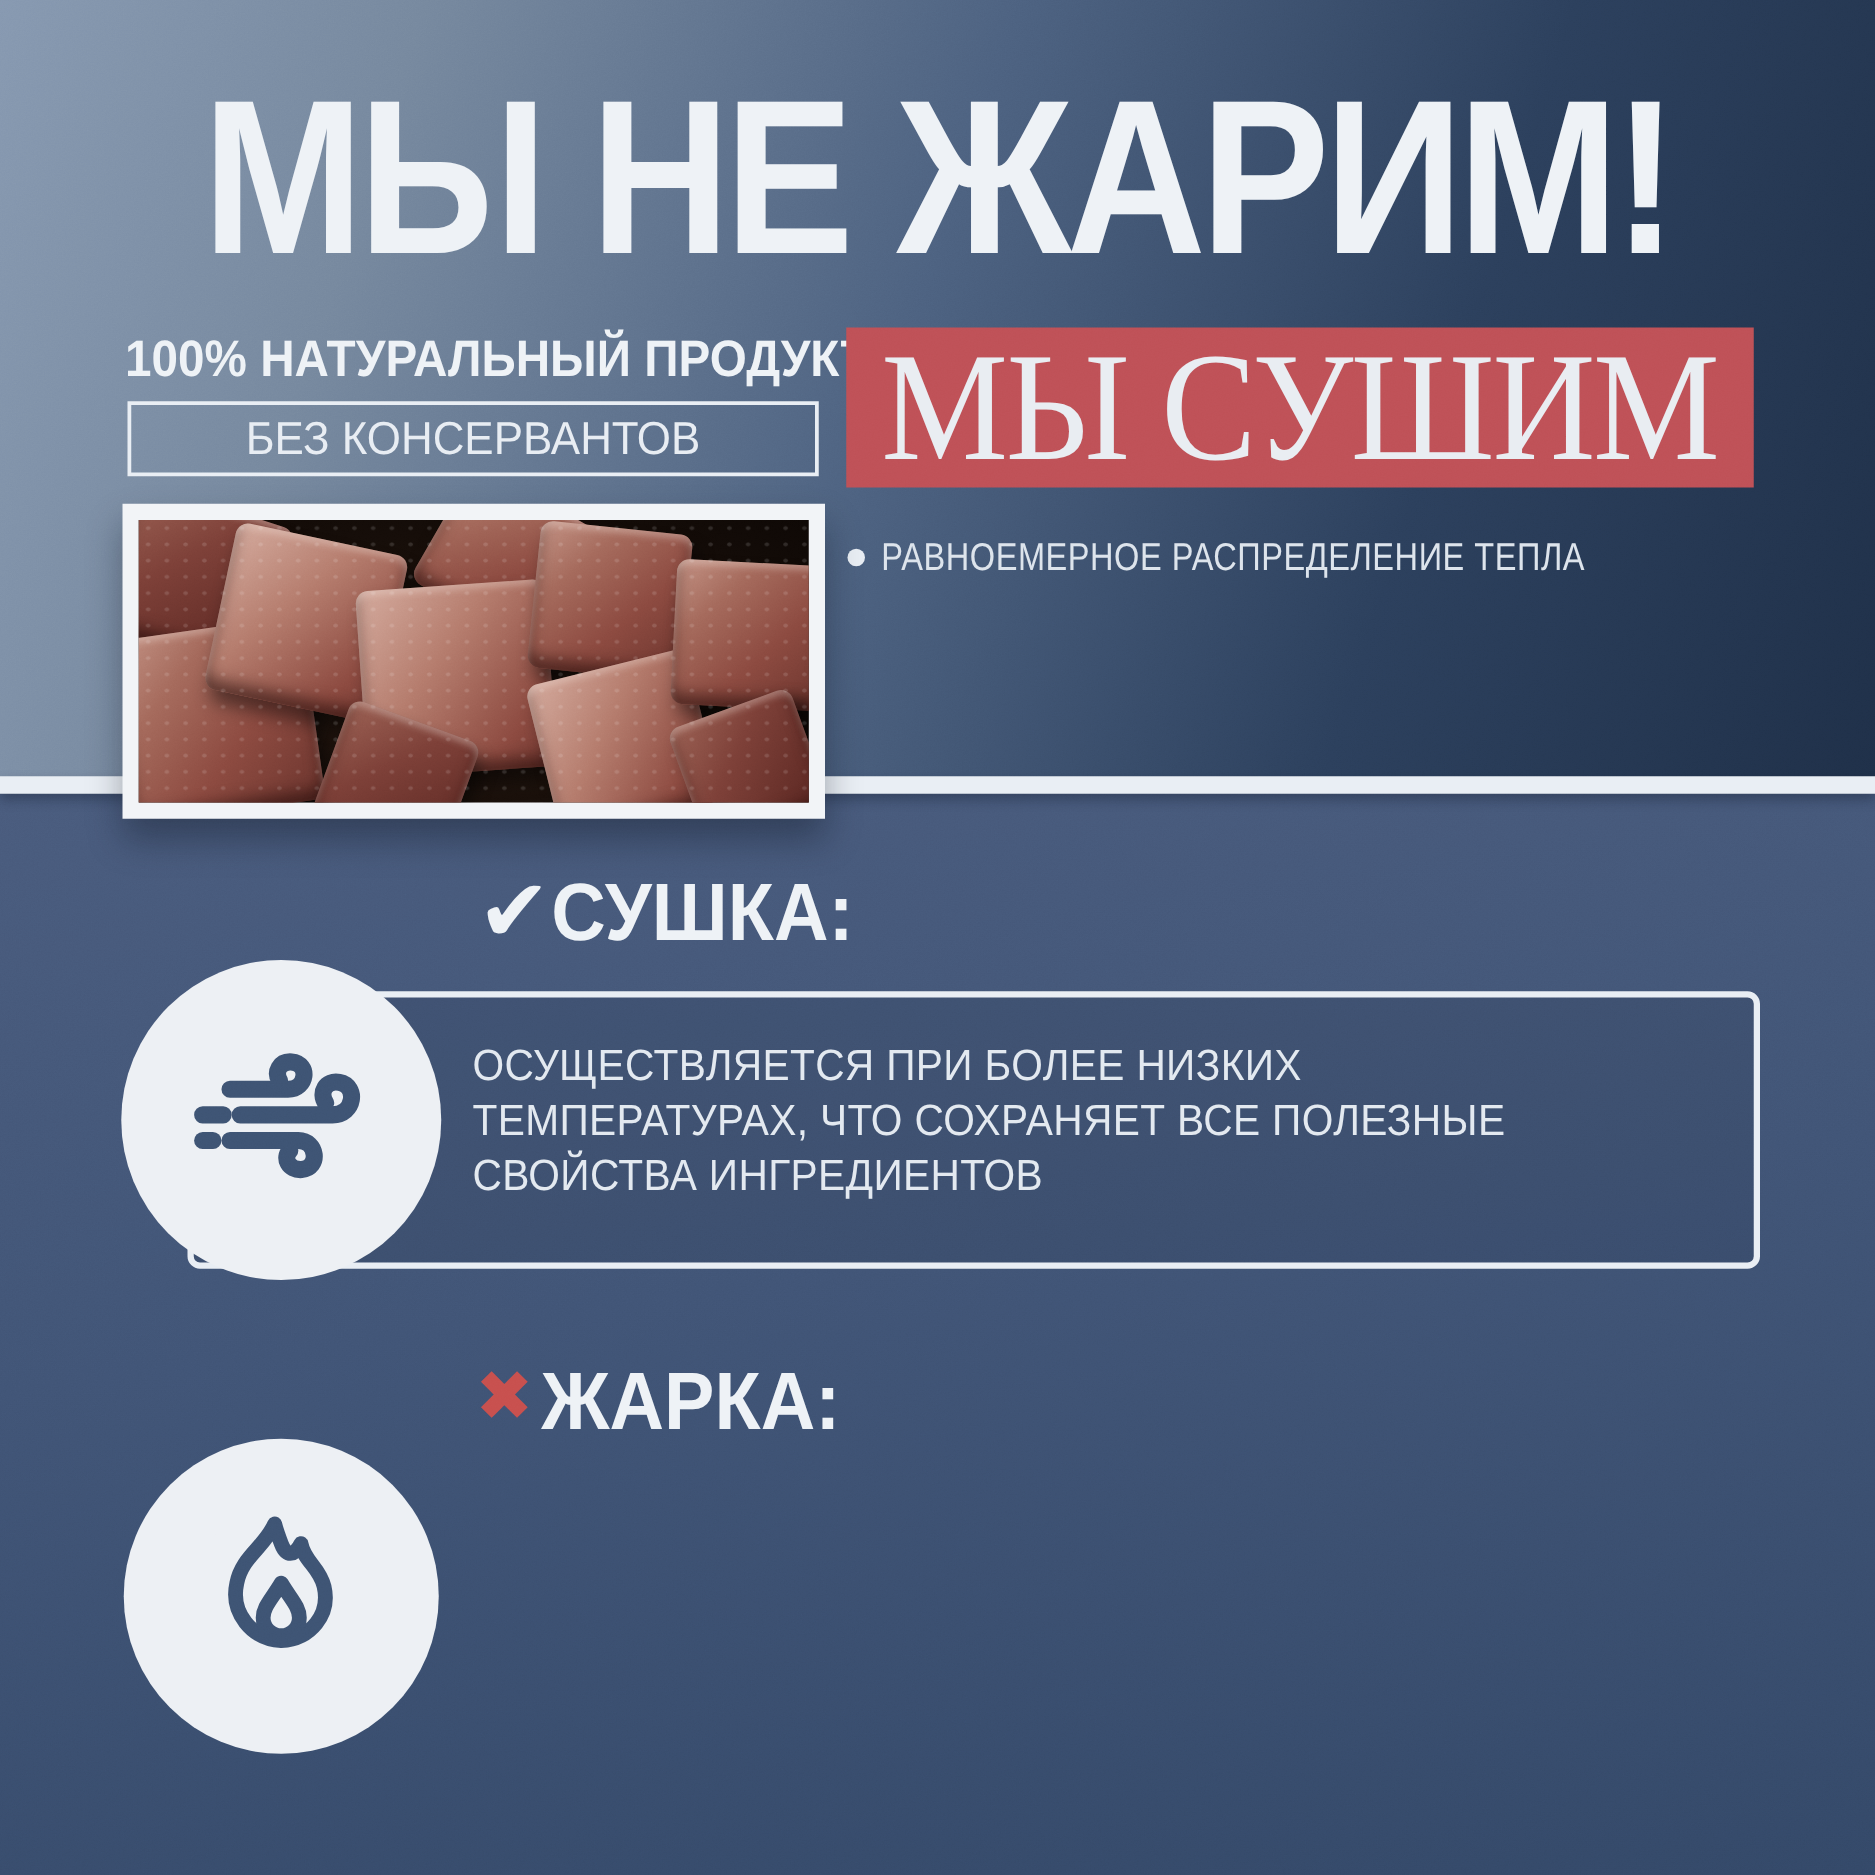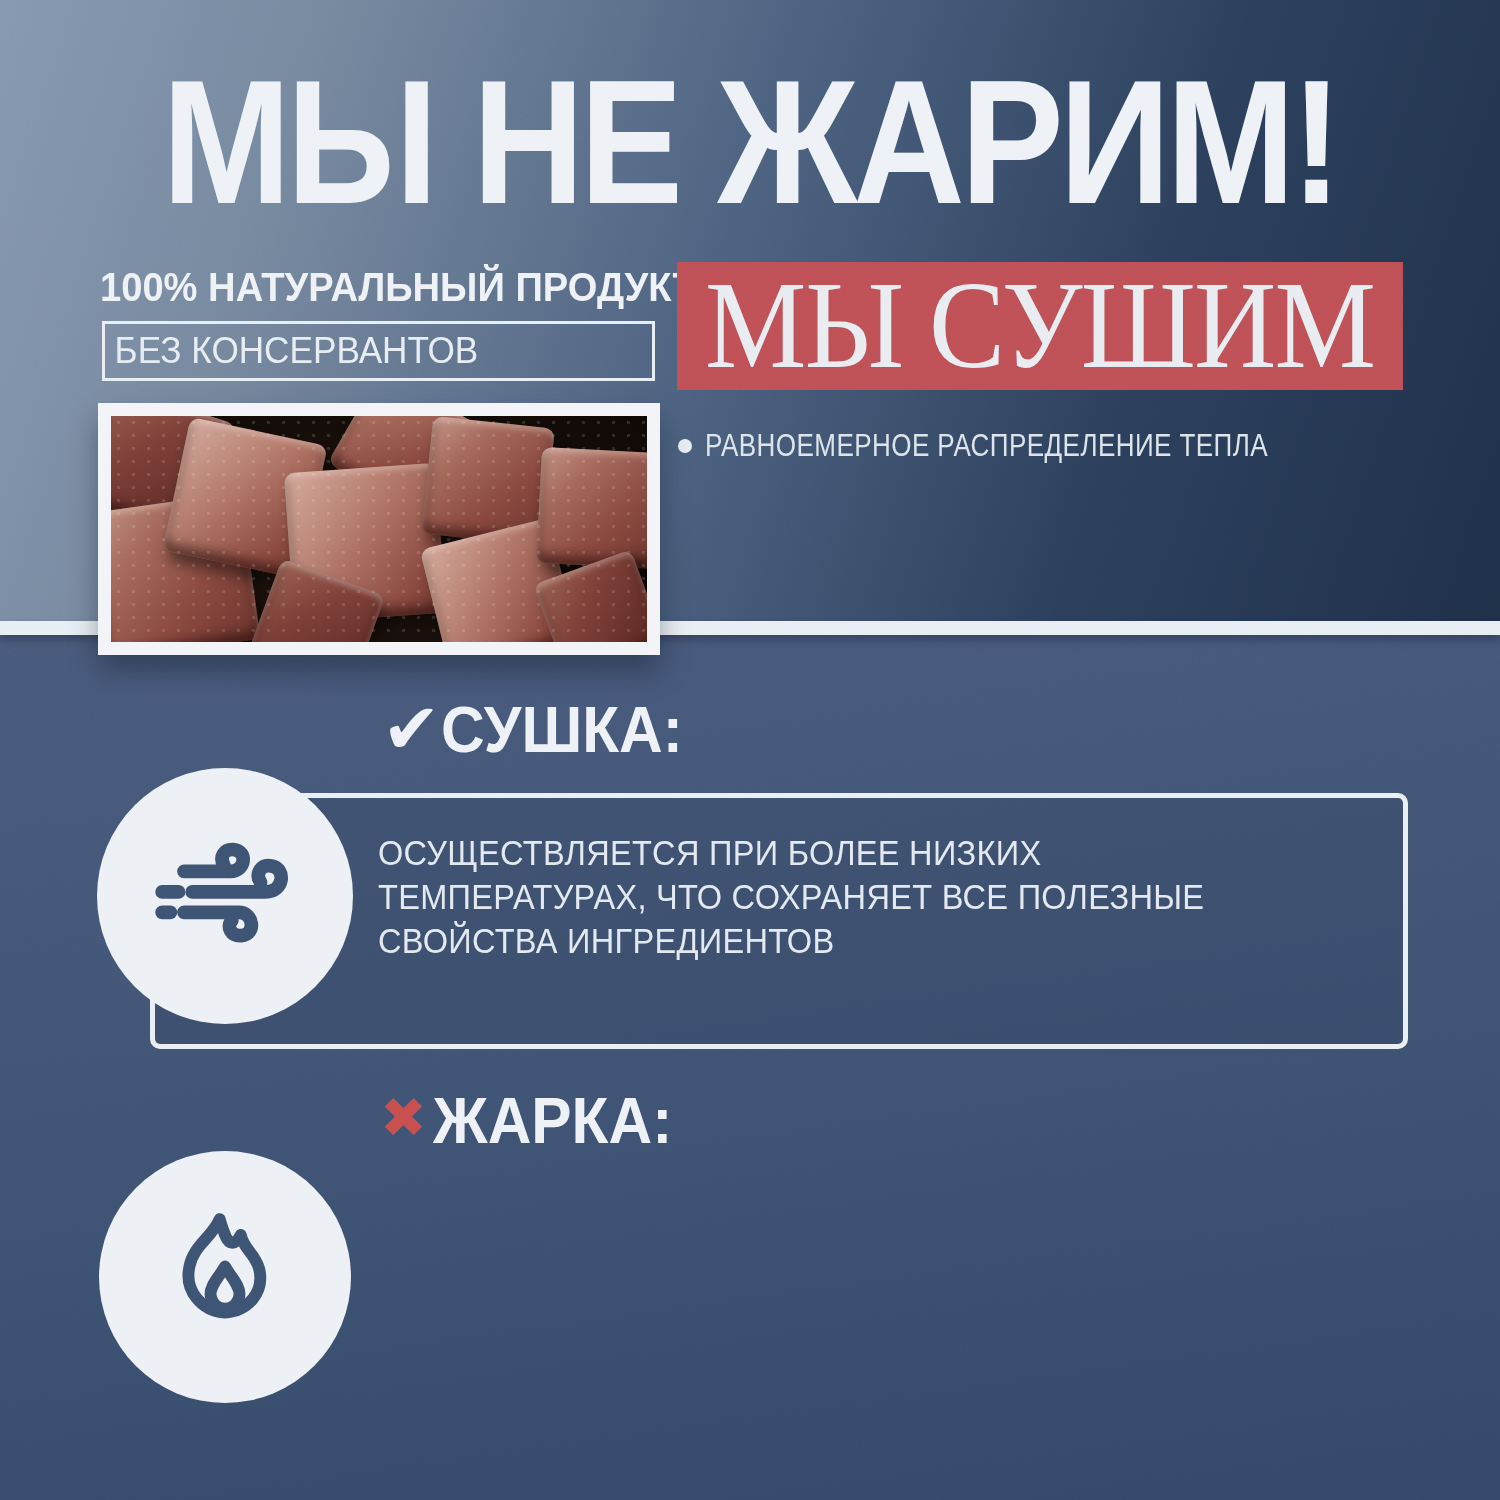--- a/index.html
+++ b/index.html
@@ -29,21 +29,21 @@
     font-size:176px;font-weight:700;letter-spacing:-5px;line-height:1;
     transform:scaleX(0.88);color:#eef2f6;white-space:nowrap;
   }
   
   .natural{
     position:absolute;left:100px;top:264px;font-size:41px;font-weight:700;
     transform:scaleX(0.93);transform-origin:left top;white-space:nowrap;color:#eef2f6;
   }
   .nopres-box{
     position:absolute;left:102px;top:321px;width:553px;height:60px;box-sizing:border-box;
-    border:3px solid #e9eef4;display:flex;align-items:center;justify-content:flex-start;
+    border:3px solid #e9eef4;display:flex;align-items:center;justify-content:center;
   }
   .nopres-box span{font-size:37px;font-weight:400;color:#e8edf3;transform:scaleX(0.95);white-space:nowrap;}
   
   .red-banner{
     position:absolute;left:677px;top:262px;width:726px;height:128px;
     background:#bf5157;display:flex;align-items:center;justify-content:center;font-family:Liberation Serif, serif;
   }
   .red-banner span{
     font-size:124px;font-weight:400;color:#e9edf2;line-height:1;
     transform:scaleX(0.92);letter-spacing:-2px;white-space:nowrap;
@@ -85,21 +85,21 @@
     font-size:65px;font-weight:700;letter-spacing:0;line-height:1;color:#eef2f6;
     transform:scaleX(0.93);transform-origin:left center;white-space:nowrap;
   }
   .head-dry{left:382px;top:694px;}
   .head-fry{left:380px;top:1088px;}
   
   .obox{
     position:absolute;box-sizing:border-box;border:5px solid #e9eef4;border-radius:10px;
     background:rgba(16,28,50,0.10);
   }
-  .box-dry{left:150px;top:793px;width:1258px;height:256px;}
+  .box-dry{left:150px;top:793px;width:1258px;height:222px;}
   .box-fry{left:150px;top:1183px;width:1258px;height:200px;}
   .obox .btxt{position:absolute;left:223px;top:33px;}
   .obox .bline{
     font-size:35px;line-height:44px;font-weight:400;color:#e3e9f0;white-space:nowrap;
     transform:scaleX(0.93);transform-origin:left center;letter-spacing:.3px;
   }
   .box-fry .btxt{top:28px;}
   
   .circle{
     position:absolute;border-radius:50%;background:#edf0f4;

